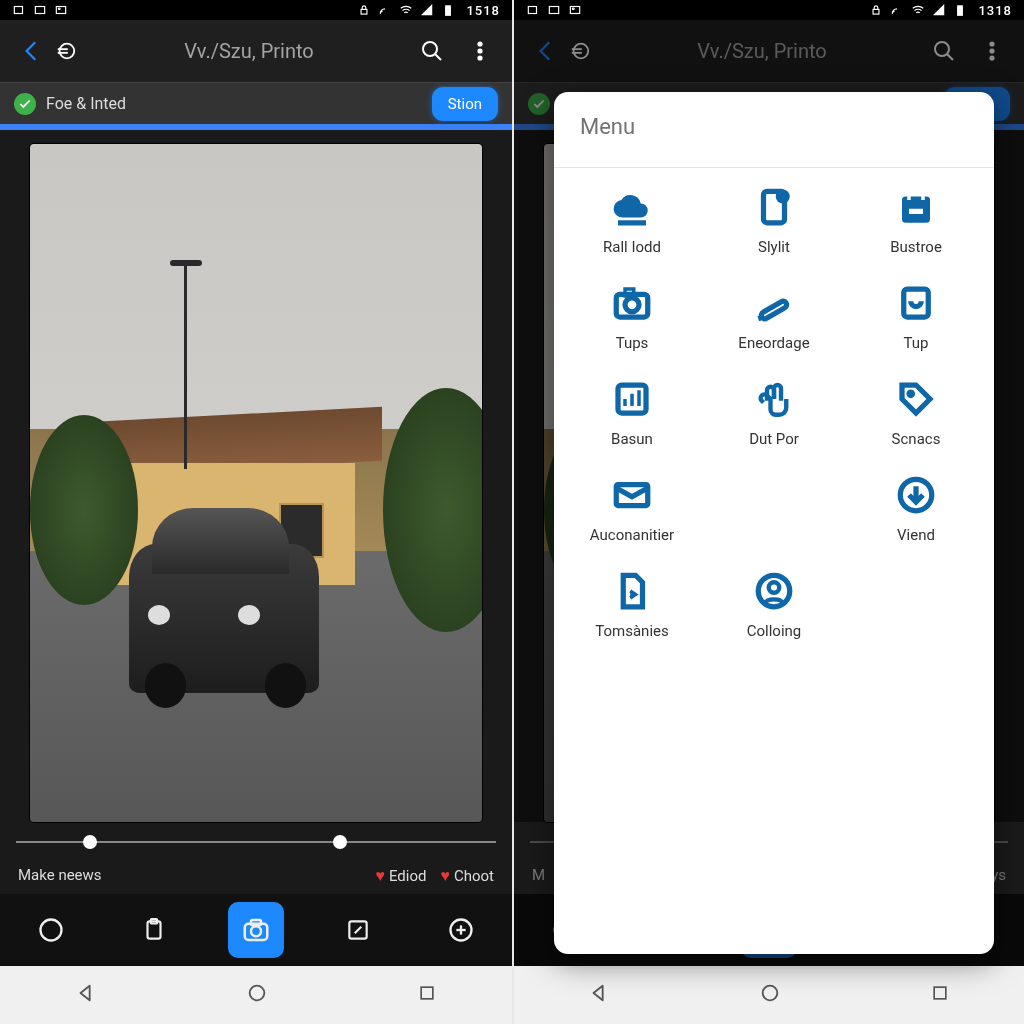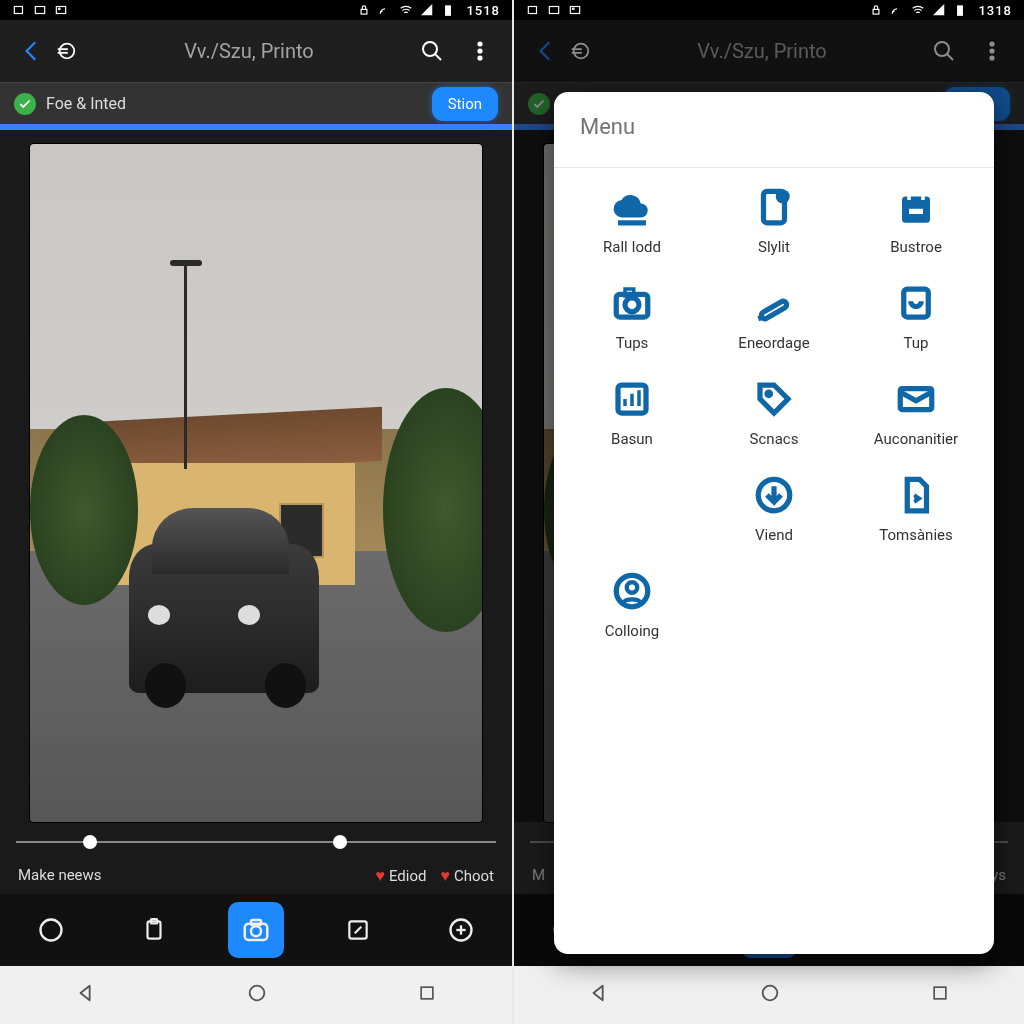--- a/index.html
+++ b/index.html
@@ -588,20 +588,28 @@
           <div class="menu-icon">
             <svg viewBox="0 0 24 24">
               <use href="#m-chart"></use>
             </svg>
           </div>
           <div class="mi-label">Basun</div>
         </div>
         <div class="menu-item">
           <div class="menu-icon">
             <svg viewBox="0 0 24 24">
+              <use href="#m-hand"></use>
+            </svg>
+          </div>
+          <div class="mi-label">Dut Por</div>
+        </div>
+        <div class="menu-item">
+          <div class="menu-icon">
+            <svg viewBox="0 0 24 24">
               <use href="#m-tag"></use>
             </svg>
           </div>
           <div class="mi-label">Scnacs</div>
         </div>
         <div class="menu-item">
           <div class="menu-icon">
             <svg viewBox="0 0 24 24">
               <use href="#m-mail"></use>
             </svg>

